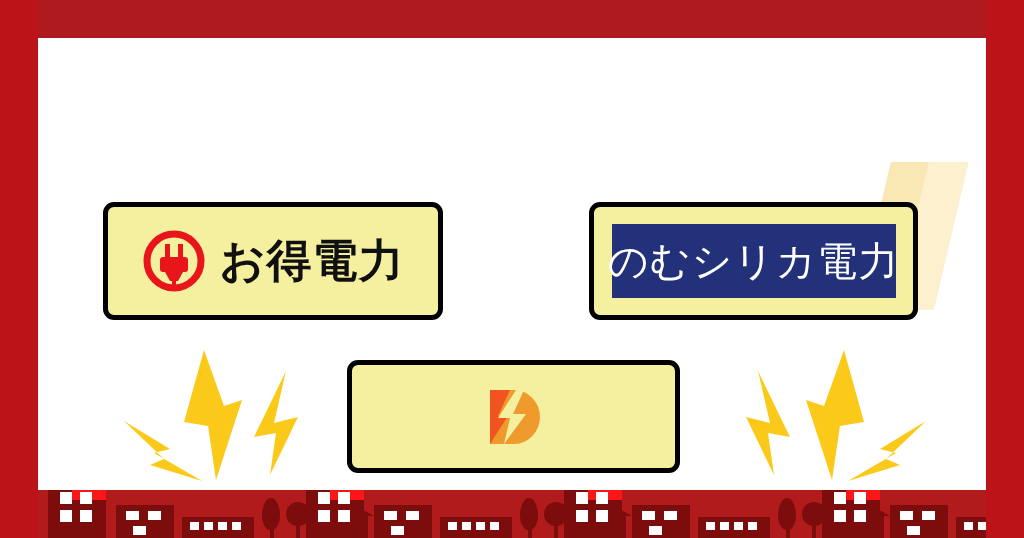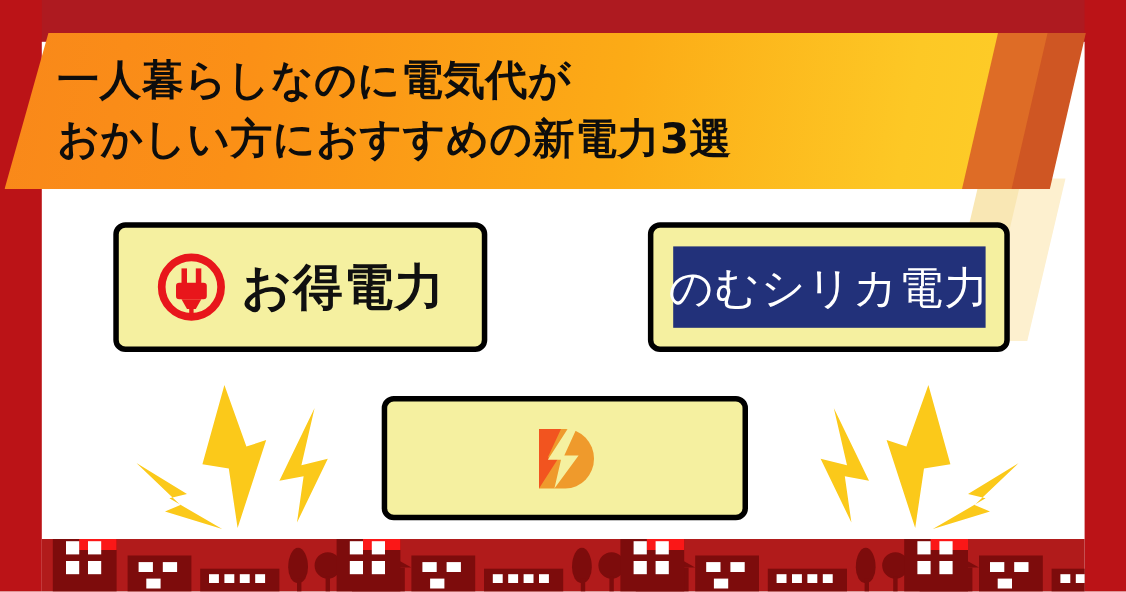--- a/index.html
+++ b/index.html
@@ -177,26 +177,20 @@
 
   <div style="position:absolute;left:38px;top:38px;width:948px;height:500px;background:#ffffff;"></div>
 
   <div class="ribbon-light-a"></div>
   <div class="ribbon-light-b"></div>
 
   <div class="frame-top"></div>
   <div class="frame-left"></div>
   <div class="frame-right"></div>
 
-  <div class="banner-wrap">
-    <div class="banner-shape"></div>
-    <div class="banner-accent-a"></div>
-    <div class="banner-accent-b"></div>
-    <div class="banner-title"><span>一人暮らしなのに電気代が</span><br><span>おかしい方におすすめの新電力3選</span></div>
-  </div>
 
   <svg class="bolt" style="left:124px;top:421px;" width="80" height="62" viewBox="0 0 80 62">
     <polygon points="0,0 46,28 30,32 78,60 26,44 40,38" fill="#fbc91a"></polygon>
   </svg>
   <svg class="bolt" style="left:180px;top:350px;" width="66" height="132" viewBox="0 0 66 132">
     <polygon points="24,0 44,56 62,50 36,130 28,76 4,72" fill="#fbc91a"></polygon>
   </svg>
   <svg class="bolt" style="left:252px;top:371px;" width="48" height="106" viewBox="0 0 48 106">
     <polygon points="34,0 22,52 46,46 18,104 24,62 2,66" fill="#fbc91a"></polygon>
   </svg>

